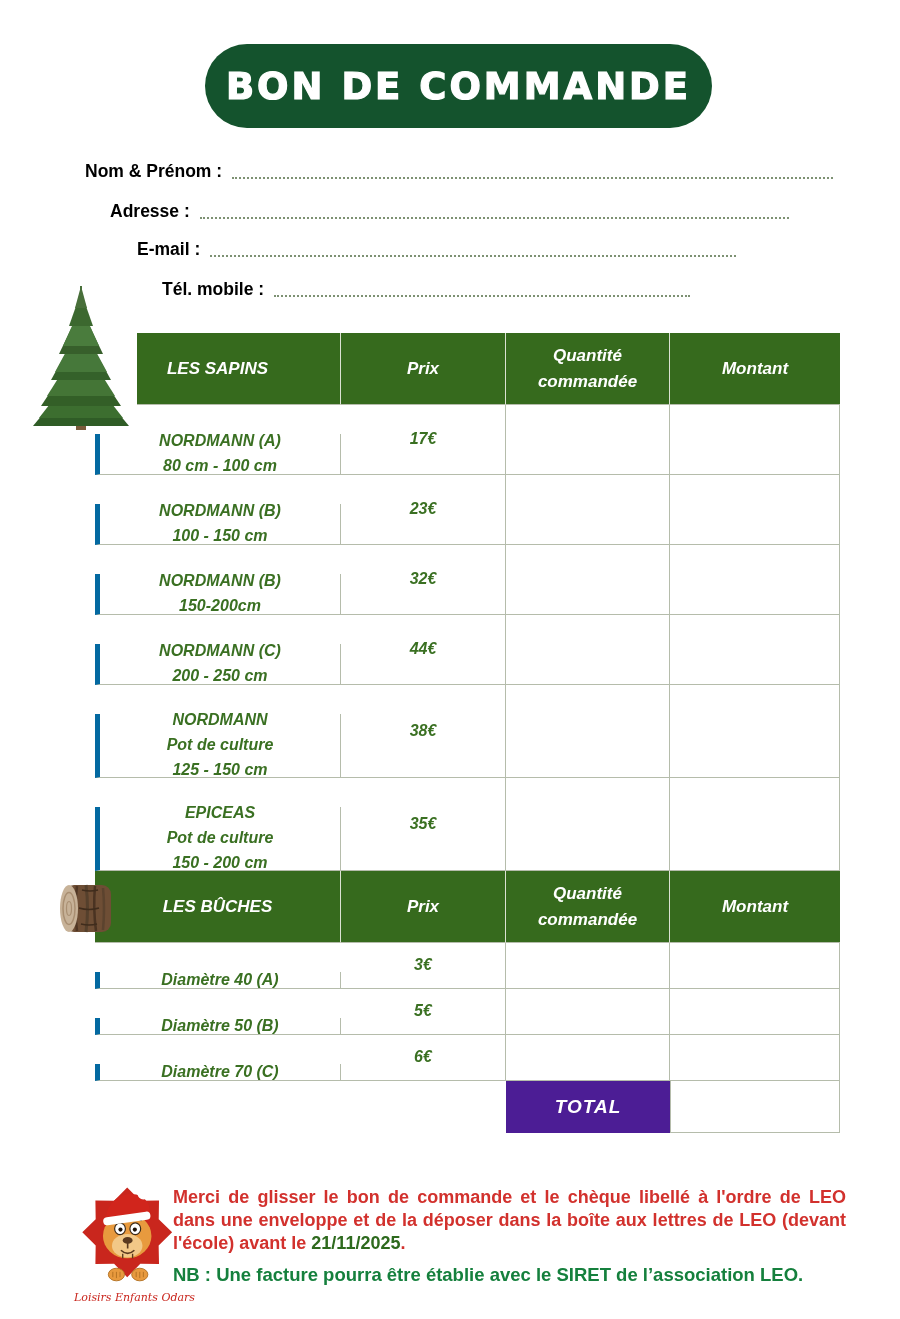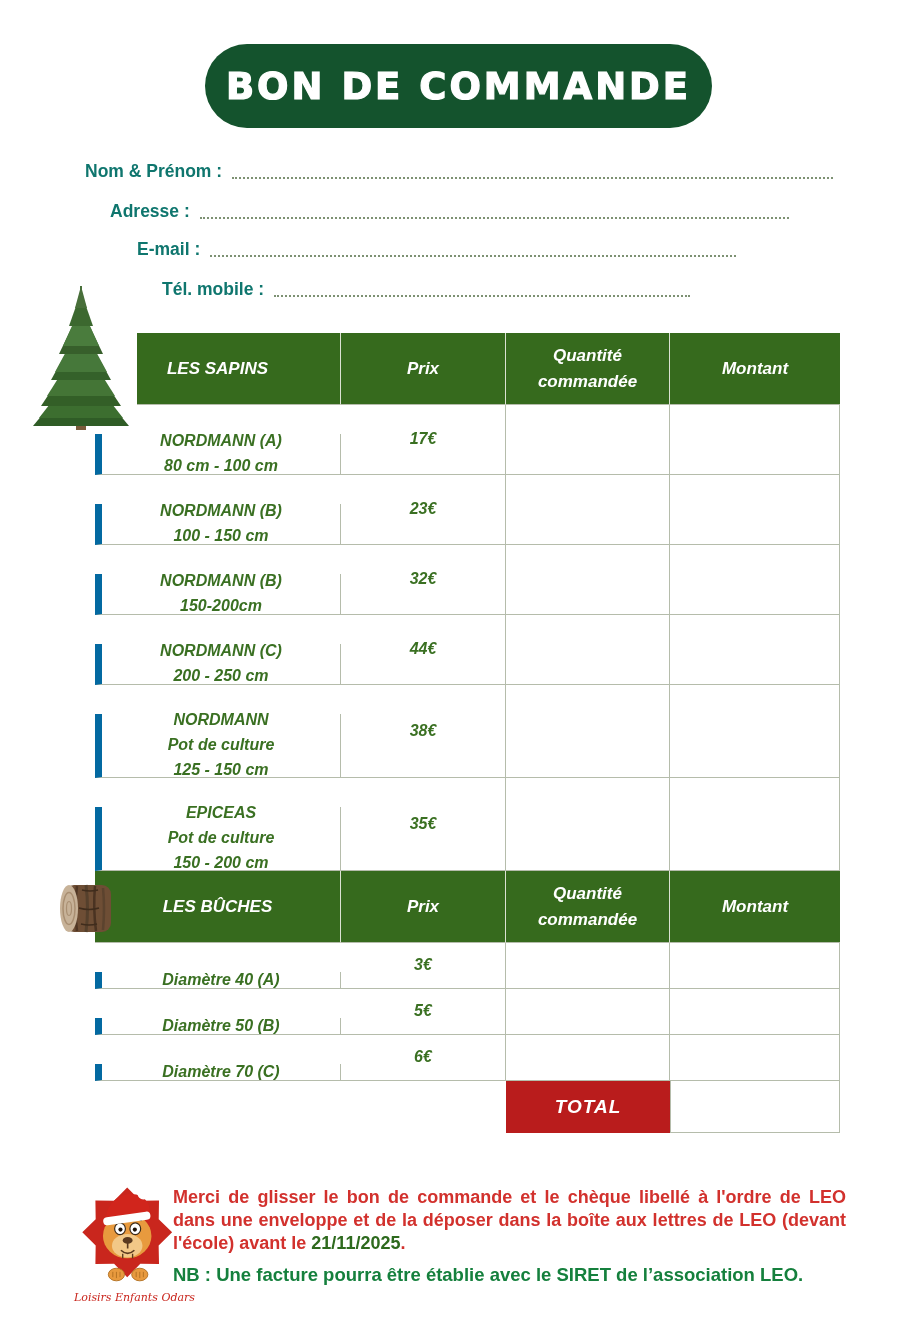--- a/index.html
+++ b/index.html
@@ -13,21 +13,21 @@
     background:#14532d;border-radius:44px;
     display:flex;align-items:center;justify-content:center;
   }
   .pill-text{
     color:#ffffff;font-family:"DejaVu Sans",sans-serif;font-weight:900;
     font-size:37px;letter-spacing:3px;-webkit-text-stroke:1.2px #ffffff;
     white-space:nowrap;
   }
   
   .form-row{position:absolute;display:flex;align-items:flex-end;height:22px;}
-  .form-label{color:#0f766e;font-weight:700;font-size:17.5px;white-space:nowrap;margin-right:10px;}
+  .form-label{color:#000000;font-weight:700;font-size:17.5px;white-space:nowrap;margin-right:10px;}
   .dots{flex:1;border-bottom:2.5px dotted #7d9173;margin-bottom:3px;}
   #fr1{left:85px;right:67px;top:160px;}
   #fr2{left:110px;right:111px;top:200px;}
   #fr3{left:137px;right:164px;top:238px;}
   #fr4{left:162px;right:210px;top:278px;}
   
   .order-table{
     position:absolute;left:95px;top:333px;width:745px;
     display:grid;
     grid-template-columns:246px 165px 164px 170px;
@@ -40,24 +40,24 @@
     white-space:pre-line;border-right:1px solid #dbe2d2;border-bottom:1px solid #b5bcab;
     box-sizing:border-box;
   }
   .h.last{border-right:none;}
   .c{
     background:#ffffff;color:#3a7022;font-weight:700;font-size:16px;line-height:1.55;
     display:flex;align-items:center;justify-content:center;text-align:center;
     white-space:pre-line;border-right:1px solid #b5bcab;border-bottom:1px solid #b5bcab;
     box-sizing:border-box;
   }
-  .c.colfirst{border-left:7px solid #0369a1;margin-top:29px;}
+  .c.colfirst{border-left:5px solid #0369a1;margin-top:29px;}
   .spacer{background:transparent;}
   .total-cell{
-    background:#b91c1c;color:#ffffff;font-weight:700;font-size:19px;letter-spacing:1px;
+    background:#4c1d95;color:#ffffff;font-weight:700;font-size:19px;letter-spacing:1px;
     display:flex;align-items:center;justify-content:center;box-sizing:border-box;
   }
   .total-amount{
     background:#ffffff;border:1px solid #b5bcab;border-top:none;box-sizing:border-box;
   }
   
   .tree{position:absolute;left:25px;top:284px;width:112px;height:150px;z-index:3;}
   .log{position:absolute;left:57px;top:880px;width:56px;height:57px;z-index:3;}
   .lion{position:absolute;left:78px;top:1182px;width:102px;height:106px;}
   .lion-caption{

